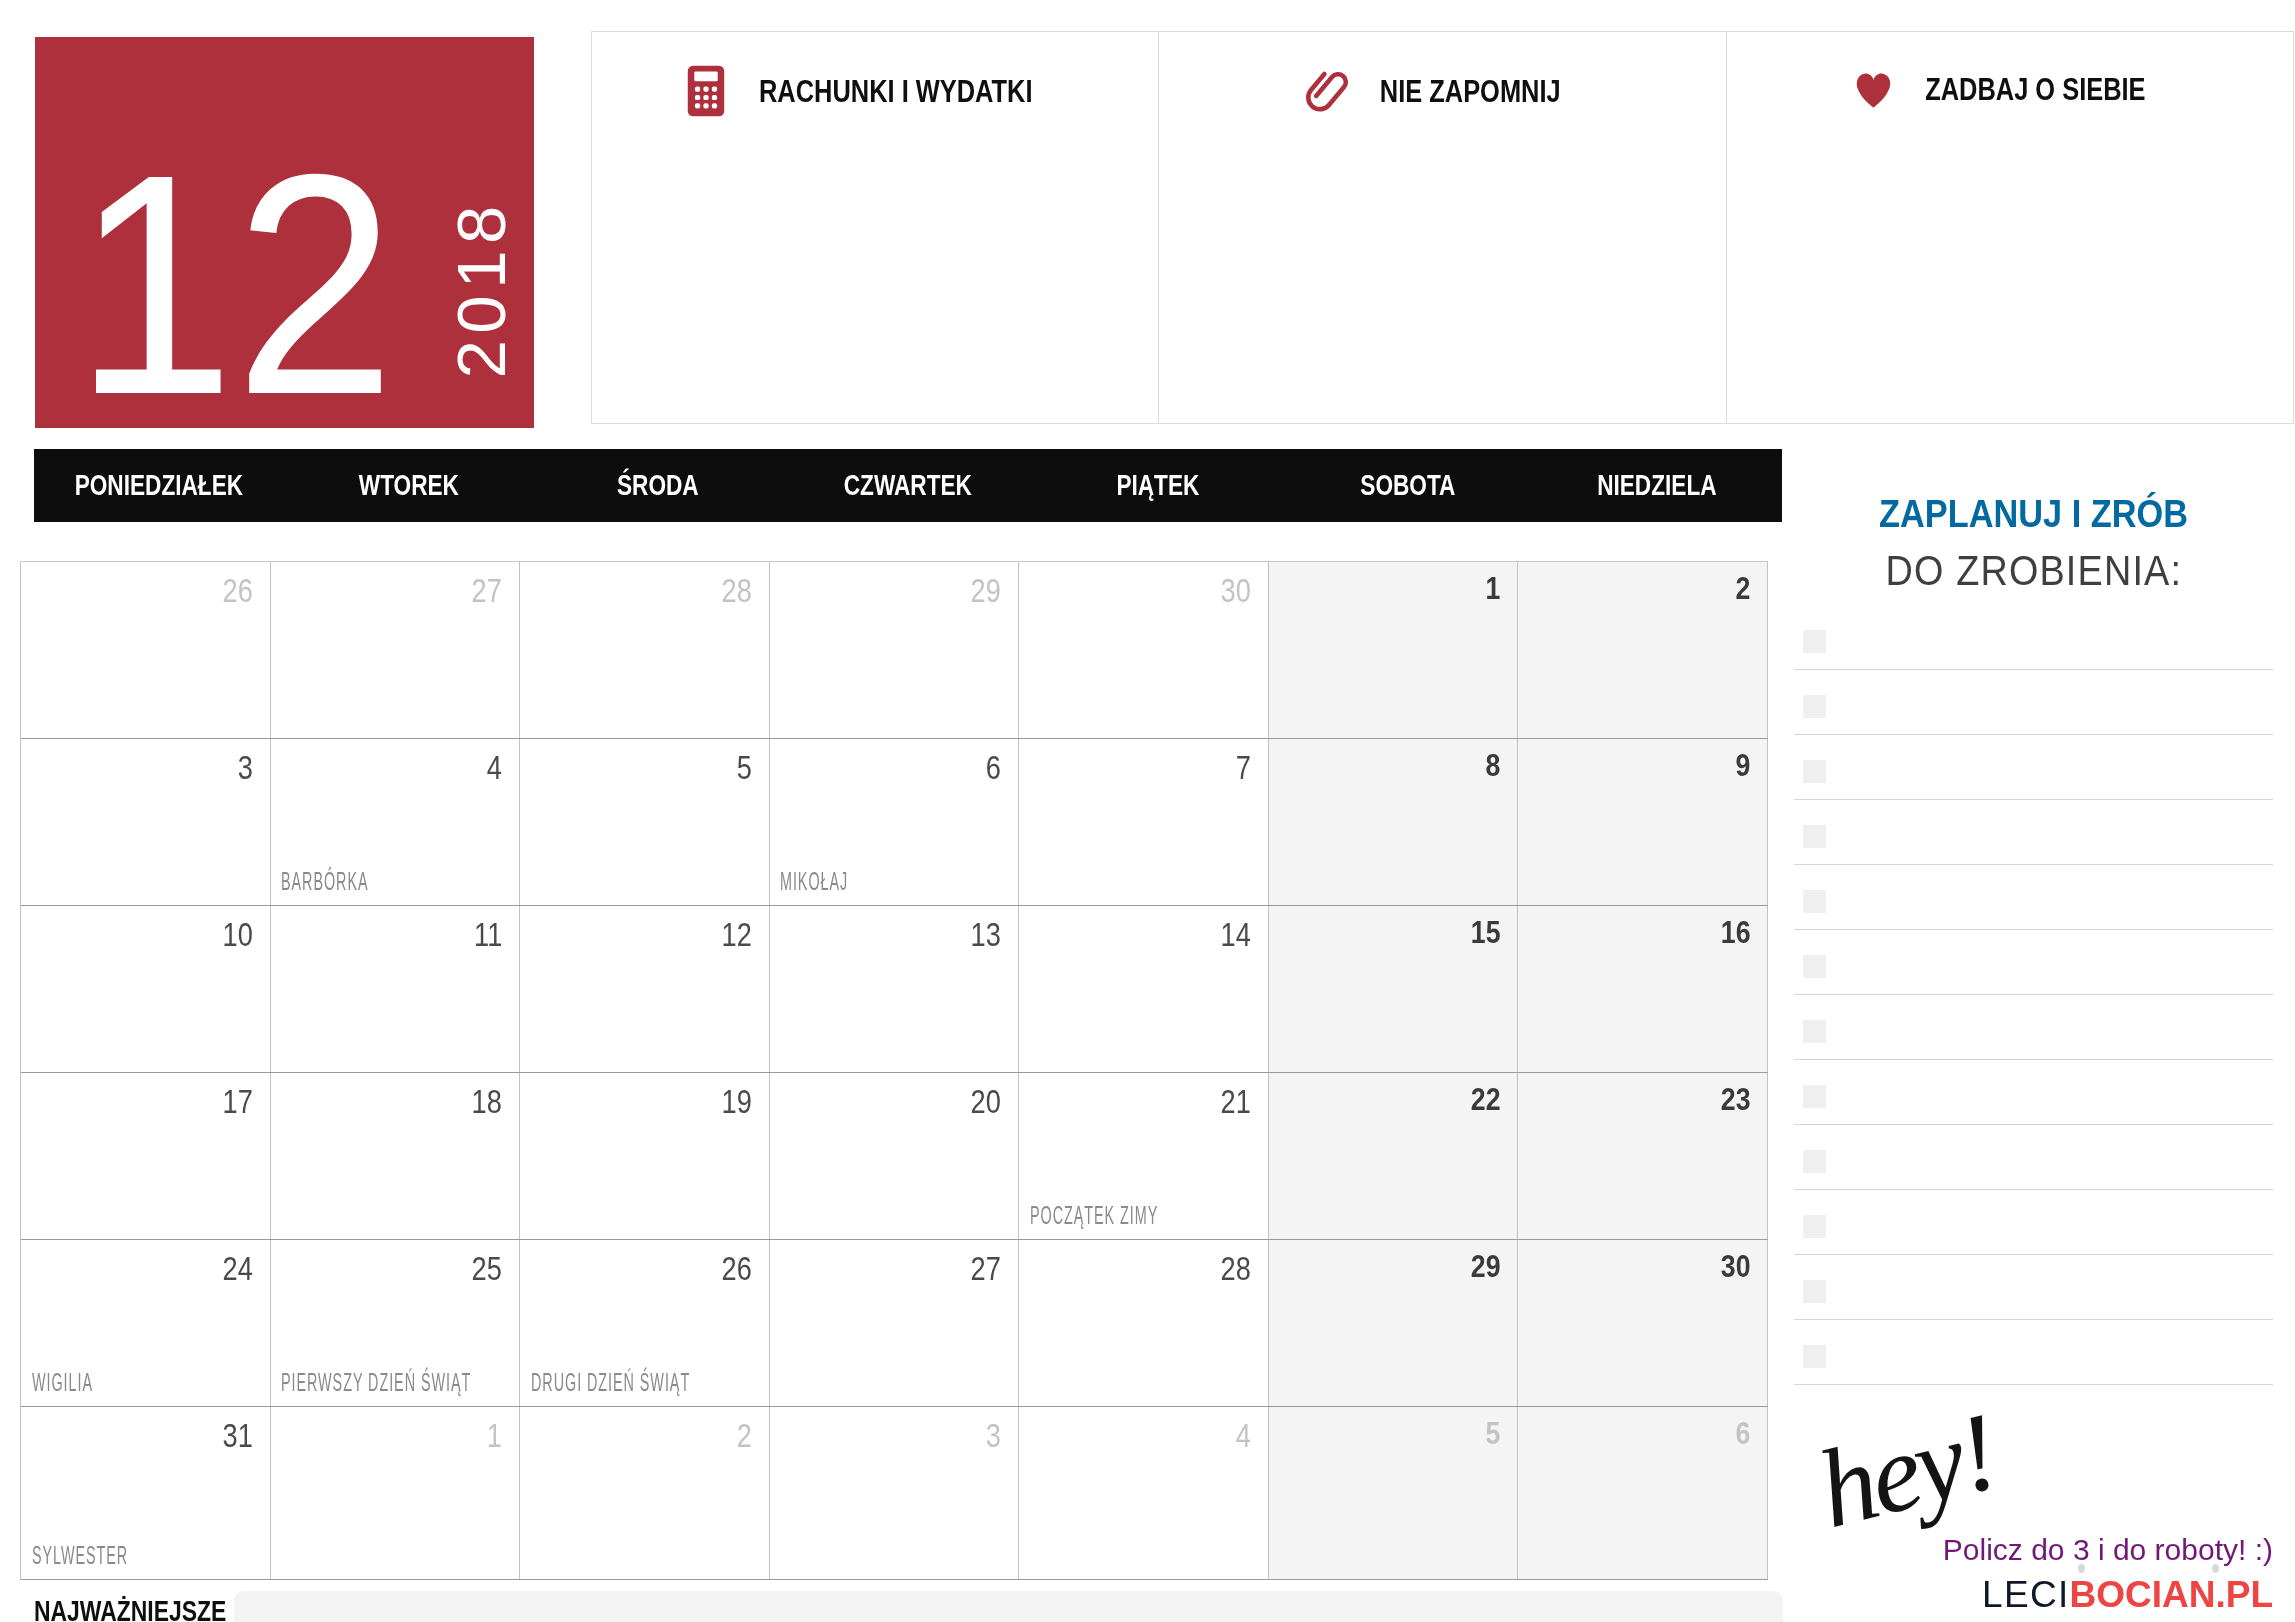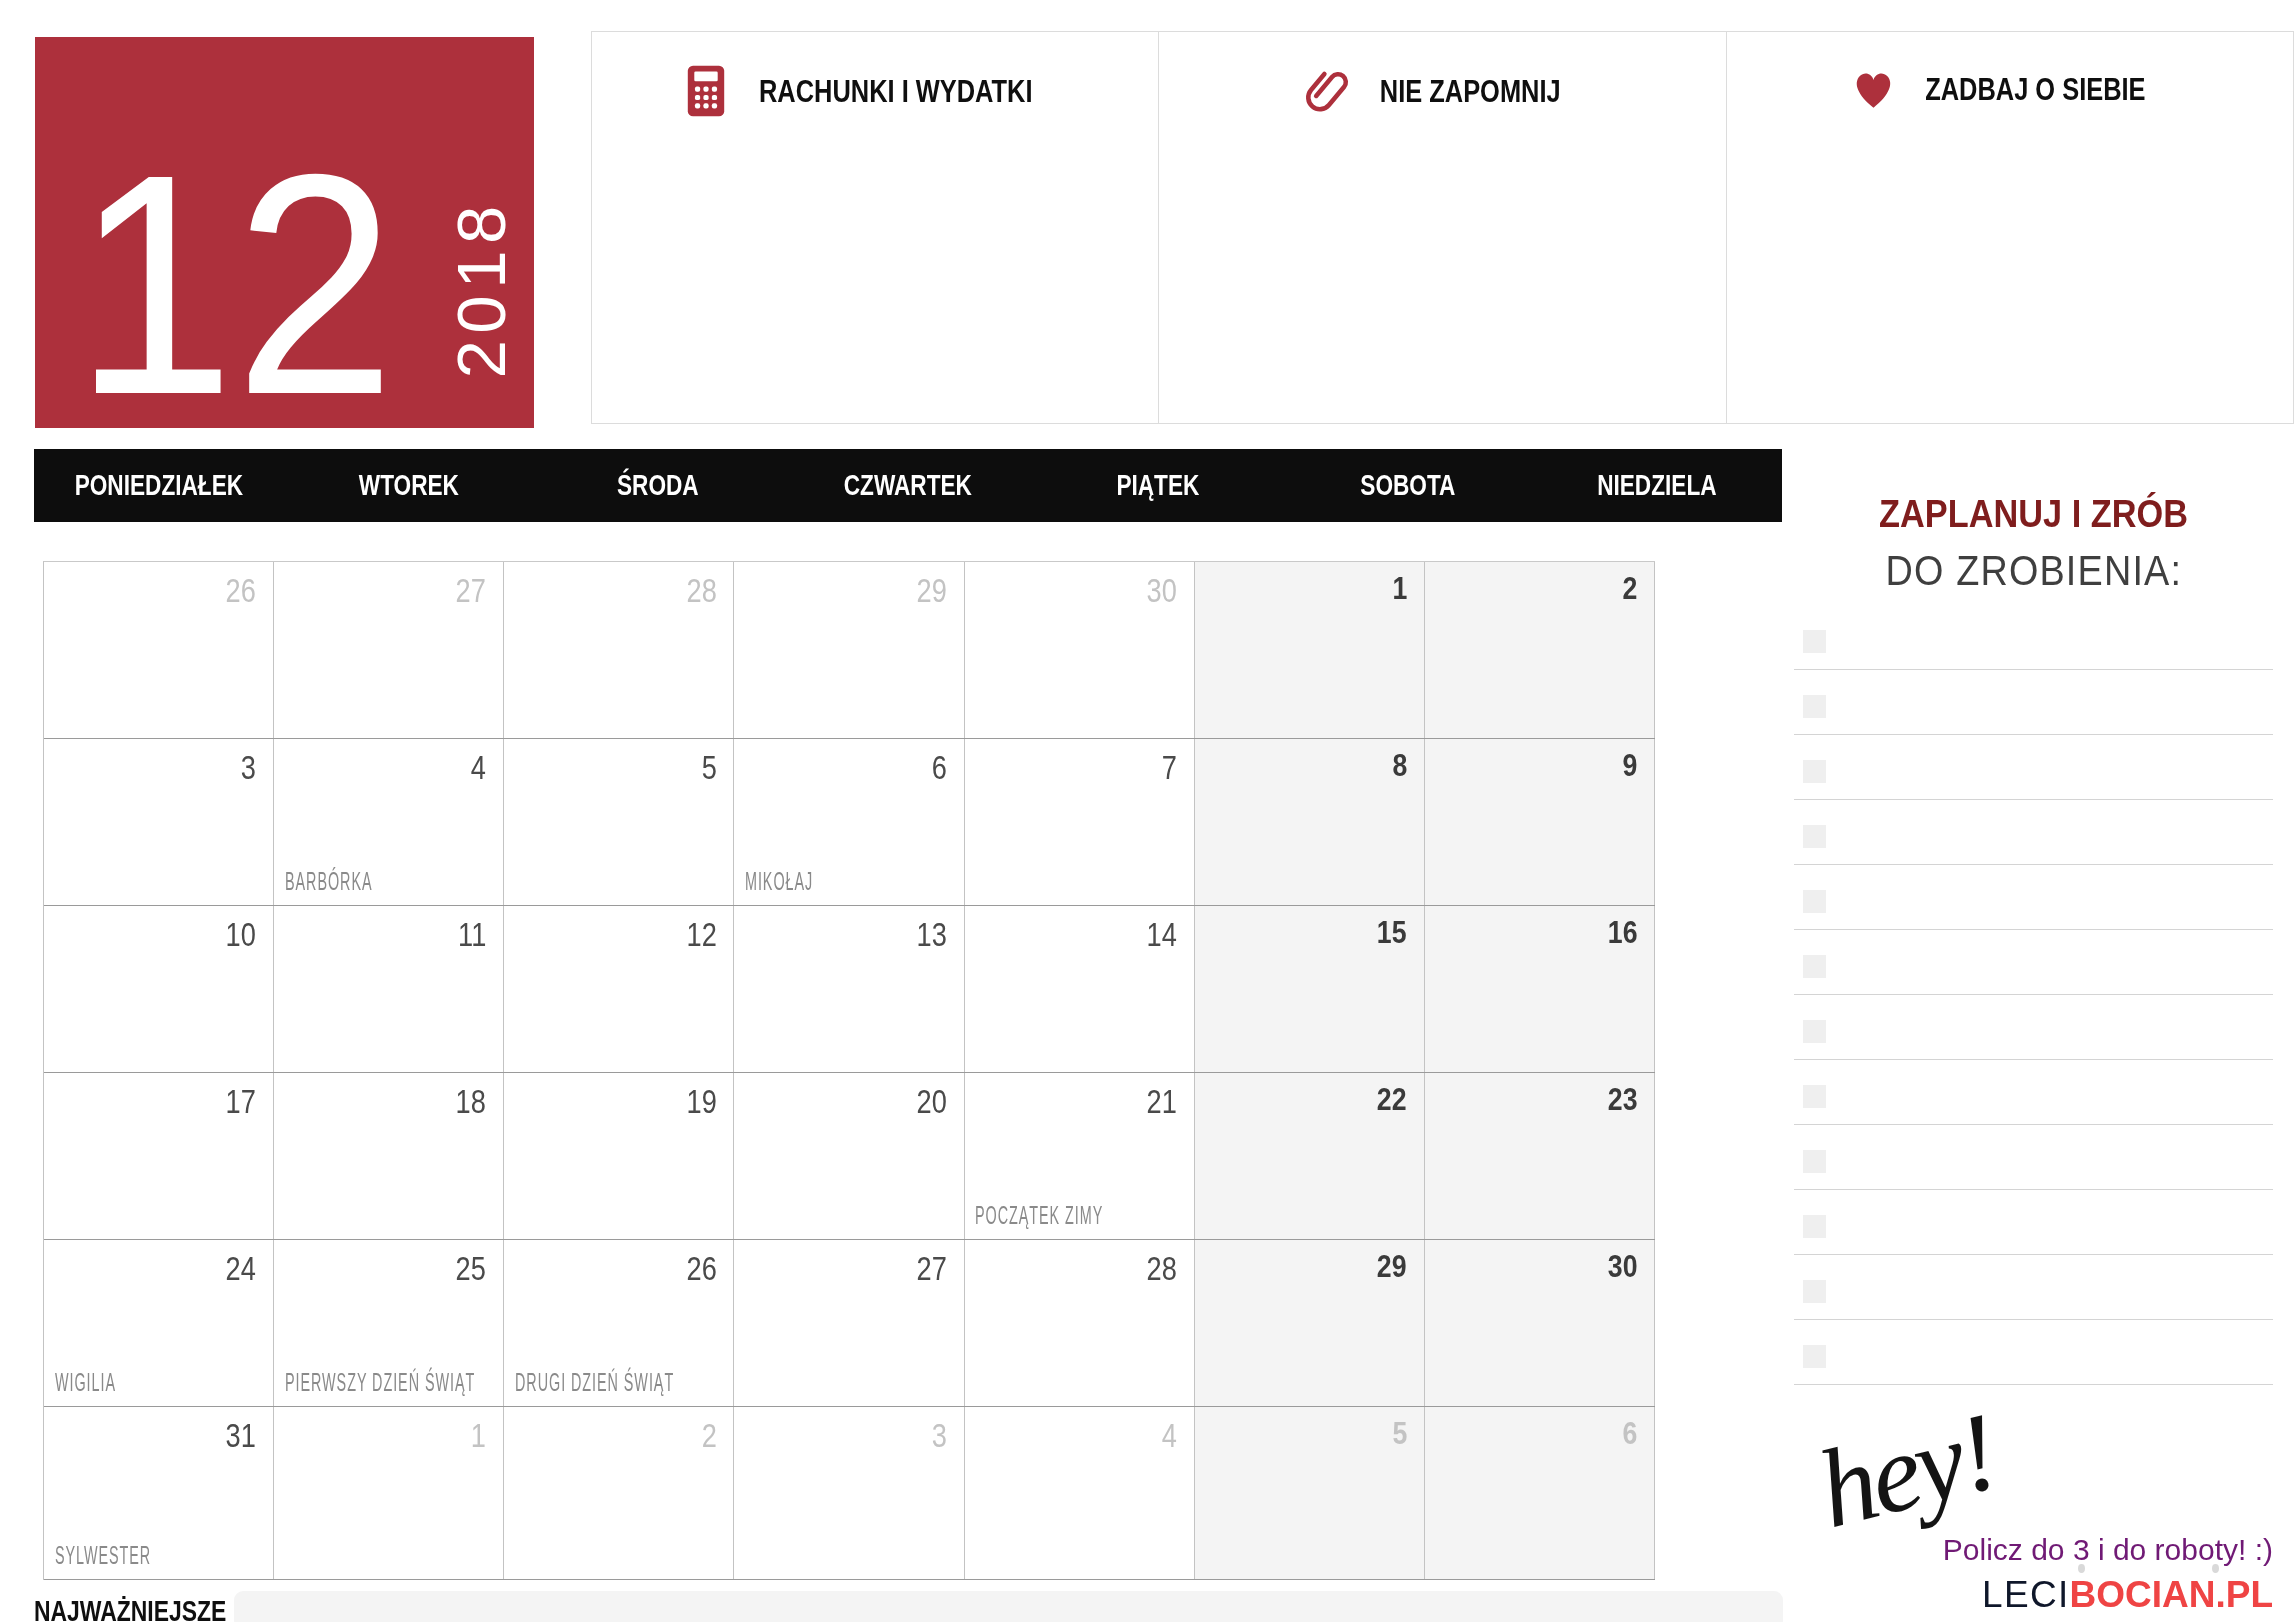--- a/index.html
+++ b/index.html
@@ -40,21 +40,21 @@
     left:34px;top:449px;width:1748px;height:73px;background:#0d0d0d;
     display:flex;align-items:center;
   }
   .weekday{
     flex:1;text-align:center;color:#ffffff;font-weight:bold;font-size:29px;
     transform:scaleX(0.78);transform-origin:center;white-space:nowrap;
   }
 
   
   .grid{
-    left:43px;top:561px;width:1612px;
+    left:20px;top:561px;width:1748px;
     border-left:0.7px solid #c3c3c3;border-top:0.7px solid #c9c9c9;box-sizing:border-box;
   }
   .week-row{display:flex;border-bottom:1.3px solid #9a9a9a;box-sizing:border-box;}
   .day-cell{
     flex:1;position:relative;border-right:0.7px solid #c3c3c3;box-sizing:border-box;
     background:#ffffff;
   }
   .day-cell.we{background:#f4f4f4;}
   .day-num{
     position:absolute;top:9.2px;right:17px;font-size:34px;color:#4a4a4a;
@@ -63,21 +63,21 @@
   .day-cell.we .day-num{font-weight:bold;color:#3a3a3a;transform:scaleX(0.86);font-size:31px;}
   .day-cell.out .day-num{color:#c3c3c3;}
   .holiday{
     position:absolute;left:10.5px;bottom:7.9px;color:#8a8a8a;font-size:20px;letter-spacing:1.3px;
     transform:scale(0.72,1.3);transform-origin:left bottom;white-space:nowrap;
   }
 
   
   .side-title{
     left:1794px;top:492px;width:479px;text-align:center;font-weight:bold;font-size:39px;
-    color:#7f1d1d;
+    color:#0369a1;
   }
   .side-title > span{display:inline-block;transform:scaleX(0.88);transform-origin:center;white-space:nowrap;}
   .side-subtitle{
     left:1794px;top:547px;width:479px;text-align:center;font-size:42px;color:#3f3f3f;
     font-weight:400;letter-spacing:1.3px;
   }
   .side-subtitle > span{display:inline-block;transform:scaleX(0.9);transform-origin:center;}
   .todo{left:1794px;top:605px;width:479px;}
   .todo-row{position:relative;height:65px;border-bottom:1.3px solid #d4d4d4;box-sizing:border-box;}
   .todo-box{position:absolute;left:9.2px;bottom:15.7px;width:23px;height:23px;background:#efefef;}

